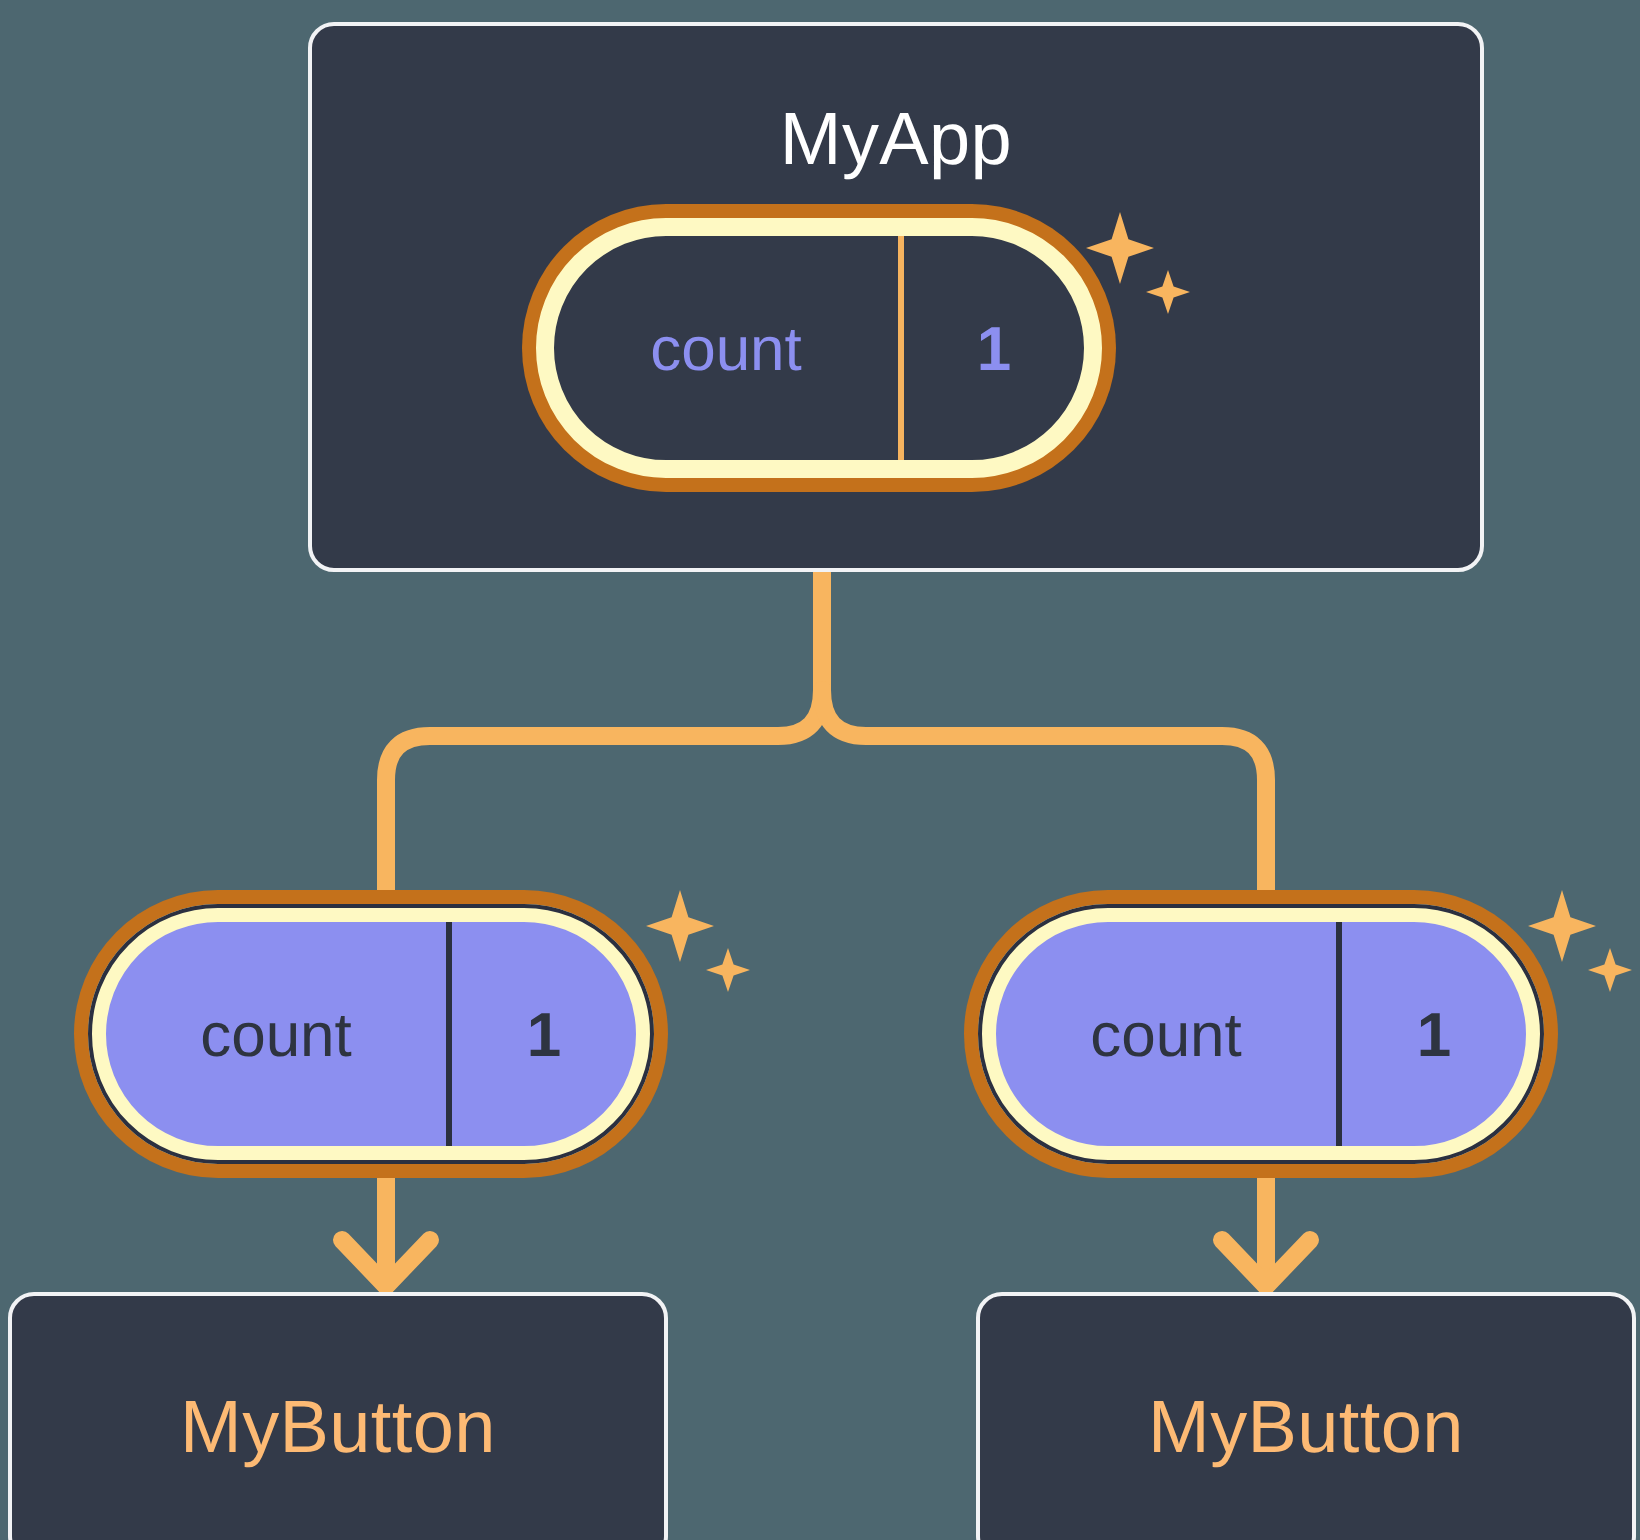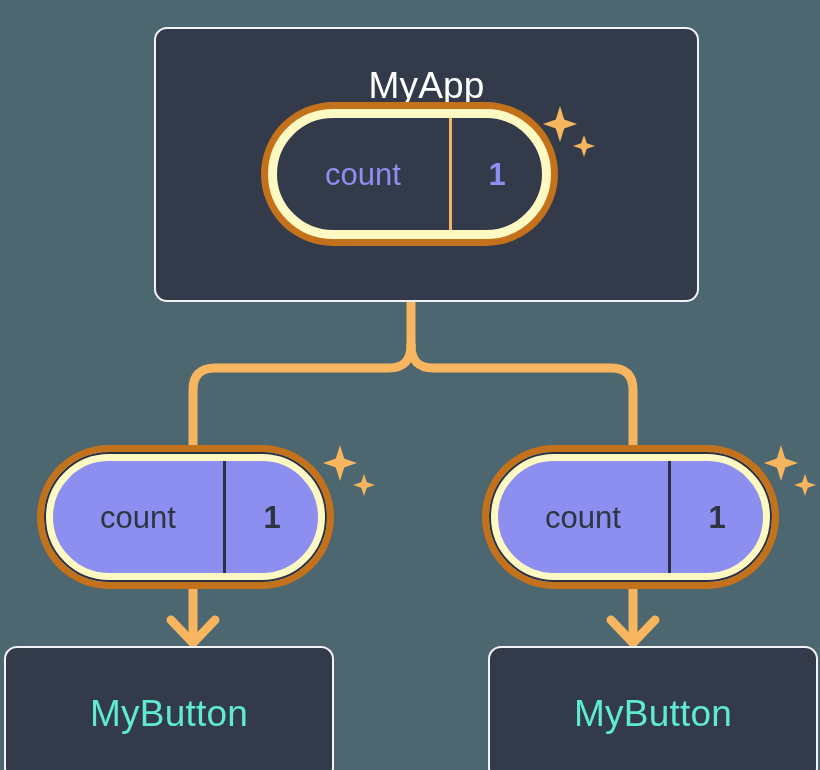--- a/index.html
+++ b/index.html
@@ -39,22 +39,22 @@
     position: absolute;
     box-sizing: border-box;
     background: #333a49;
     border: 2px solid #f2f3f5;
     border-radius: 13px;
     z-index: 2;
   }
 
   .card-root {
     left: 154px;
-    top: 27px;
-    width: 545px;
+    top: 11px;
+    width: 588px;
     height: 275px;
     text-decoration: underline;
   }
 
   .card-title {
     position: absolute;
     left: 0;
     right: 0;
     top: 38px;
     text-align: center;
@@ -70,21 +70,21 @@
     height: 135px;
     display: flex;
     align-items: center;
     justify-content: center;
   }
 
   .card-leaf-left  { left: 4px;   top: 646px; }
   .card-leaf-right { left: 488px; top: 646px; }
 
   .leaf-title {
-    color: #5eead4;
+    color: #fdba74;
     font-size: 37px;
     font-weight: 400;
     letter-spacing: 0.2px;
     line-height: 1;
   }
 
   
   .state-pill {
     position: absolute;
     box-sizing: border-box;

